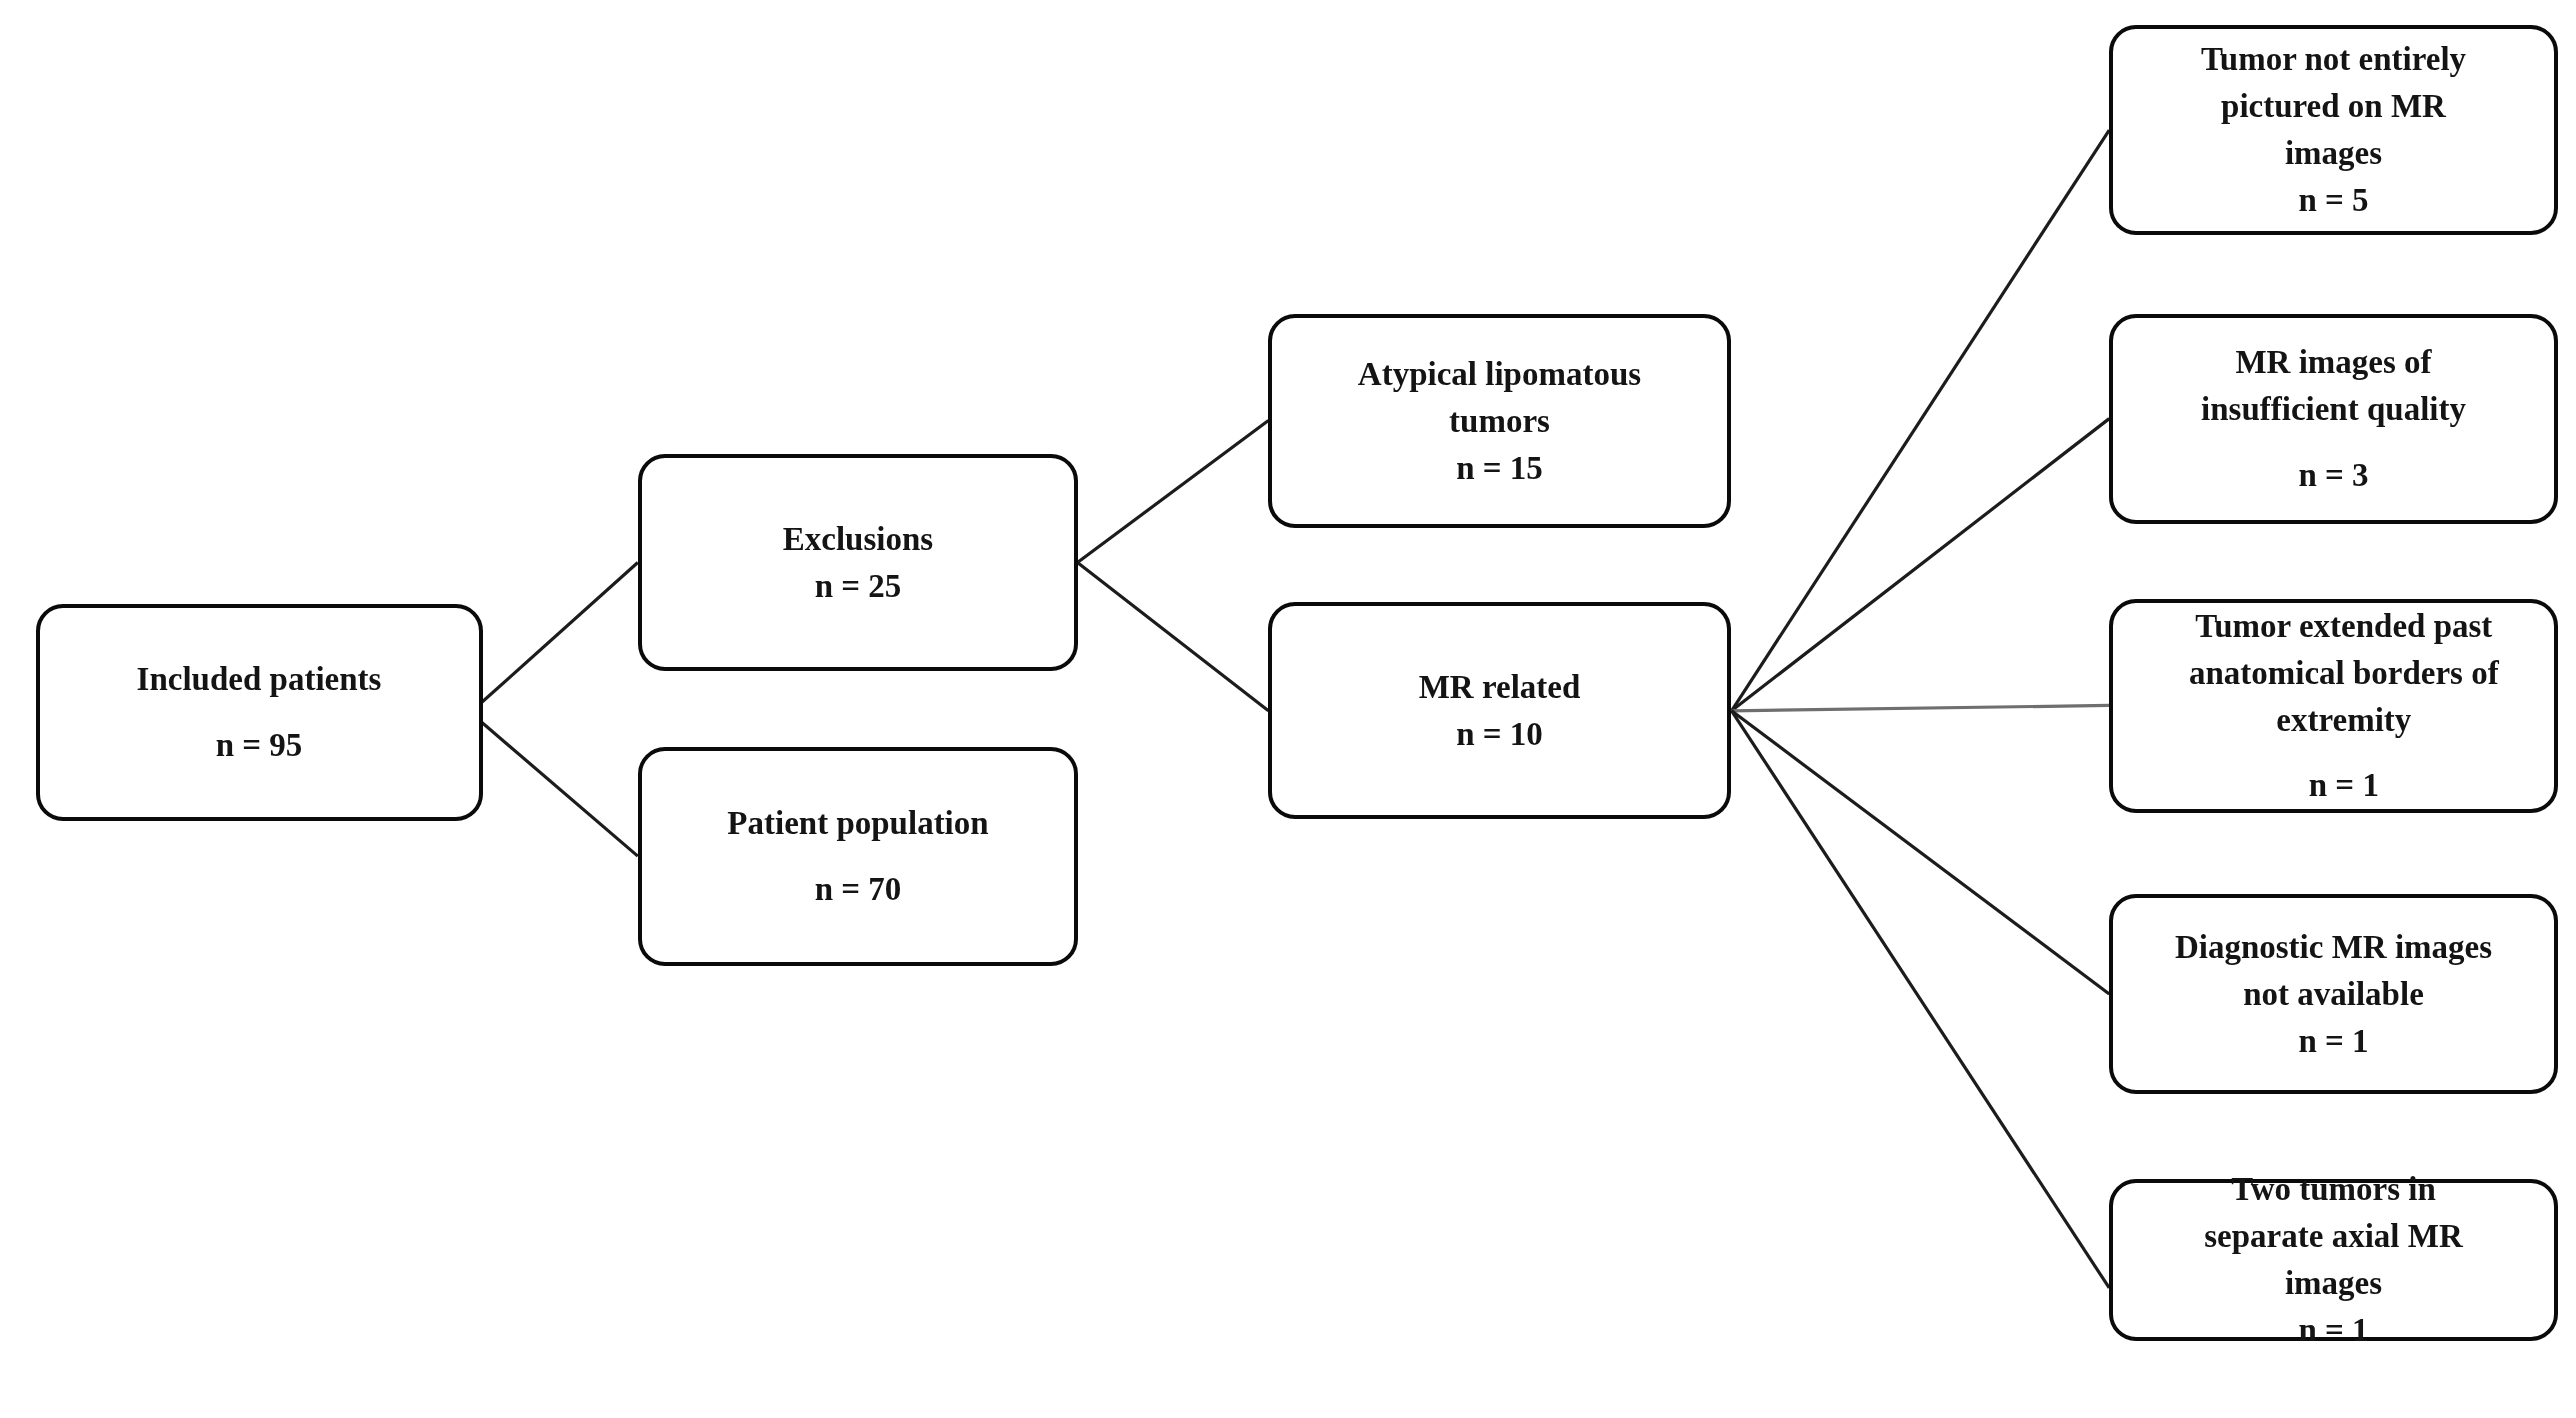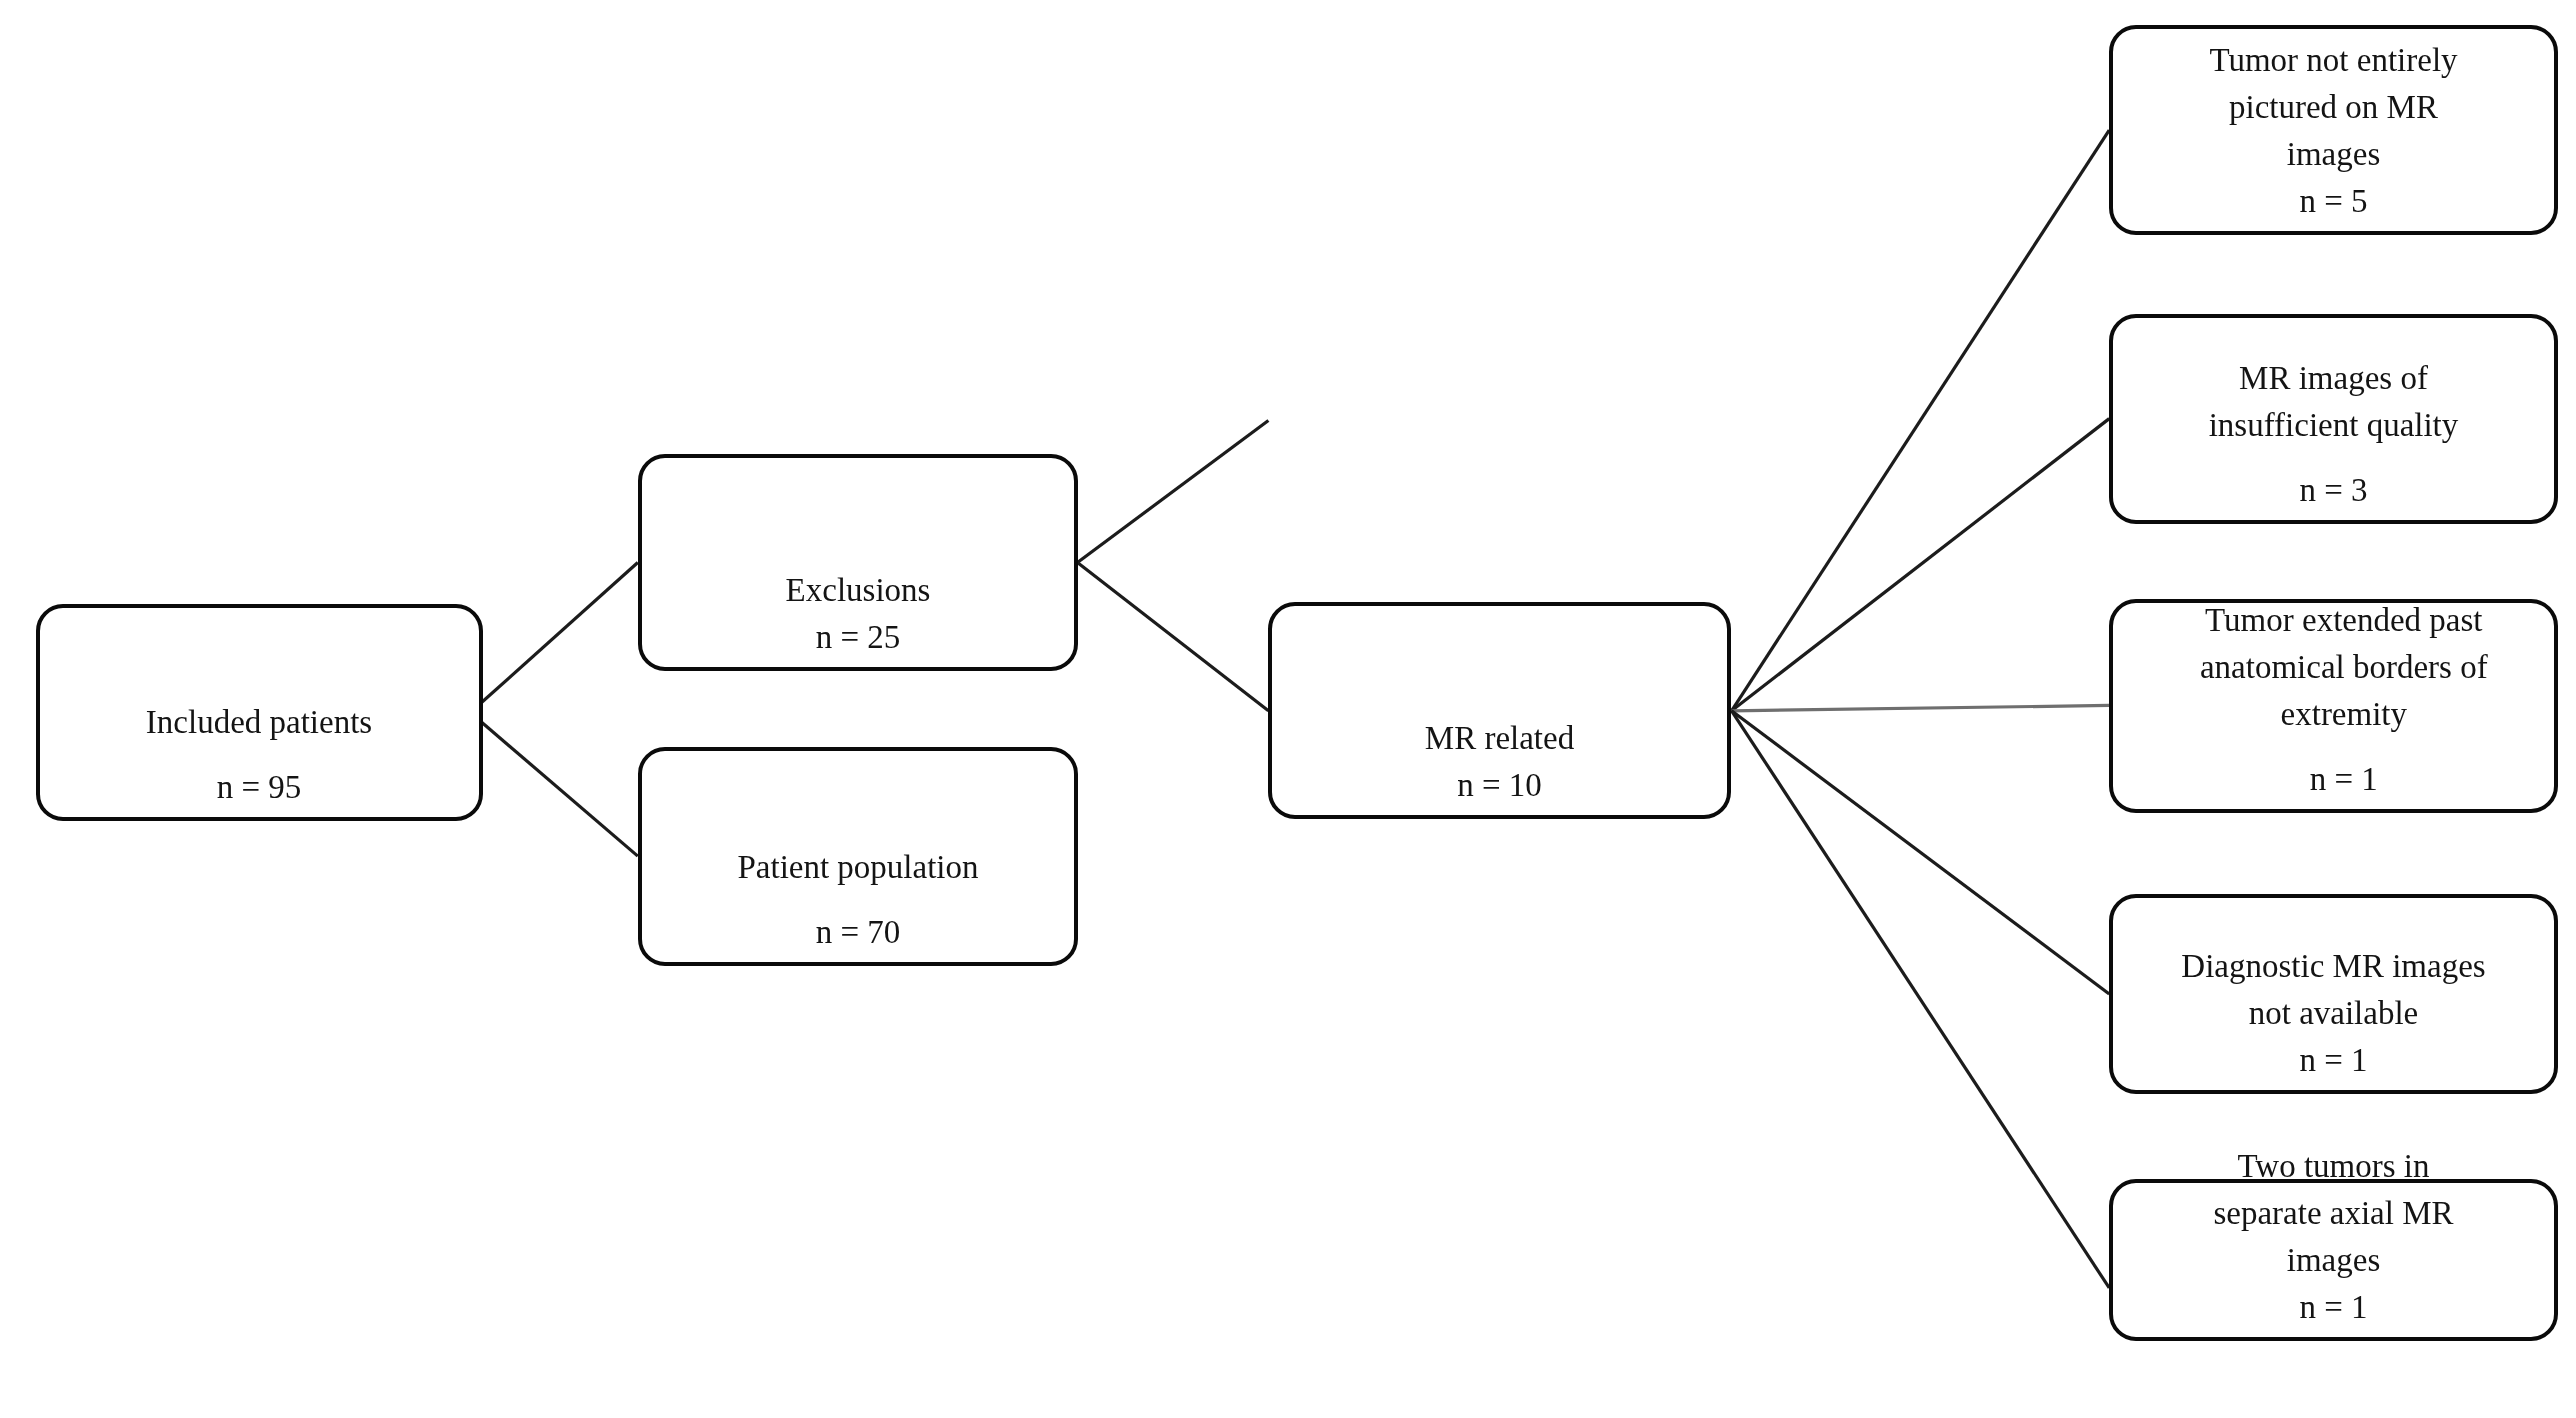--- a/index.html
+++ b/index.html
@@ -25,26 +25,27 @@
   }
   .box {
     position: absolute;
     z-index: 1;
     box-sizing: border-box;
     background: var(--box-fill, #ffffff);
     border: 4.3px solid var(--box-border, #0a0a0a);
     border-radius: 27px;
     display: flex;
     flex-direction: column;
-    justify-content: flex-end;
+    justify-content: center;
     align-items: center;
     text-align: center;
     font-size: 33px;
     line-height: 47px;
     padding: 5.7px 11.4px;
+    font-weight: bold;
   }
   .bl { white-space: nowrap; }
   .gap { margin-top: 18.5px; }
 
   
   .b0 { left:   23.5px; top:  604px; width: 447px; height: 217px; margin-left: 12px; }
   .b1 { left:  638px; top:  454px; width: 440px; height: 217px; }
   .b2 { left:  638px; top: 747px; width: 440px; height: 219px; }
   .b3 { left: 1268px; top:  314px; width: 463px; height: 214px; }
   .b4 { left: 1268px; top:  602px; width: 463px; height: 217px; }
@@ -79,20 +80,25 @@
   <div class="box b1">
     <div class="bl">Exclusions</div>
     <div class="bl">n = 25</div>
   </div>
 
   <div class="box b2">
     <div class="bl">Patient population</div>
     <div class="bl gap">n = 70</div>
   </div>
 
+  <div class="box b3">
+    <div class="bl">Atypical lipomatous</div>
+    <div class="bl">tumors</div>
+    <div class="bl">n = 15</div>
+  </div>
 
   <div class="box b4">
     <div class="bl">MR related</div>
     <div class="bl">n = 10</div>
   </div>
 
   <div class="box b5">
     <div class="bl">Tumor not entirely</div>
     <div class="bl">pictured on MR</div>
     <div class="bl">images</div>

